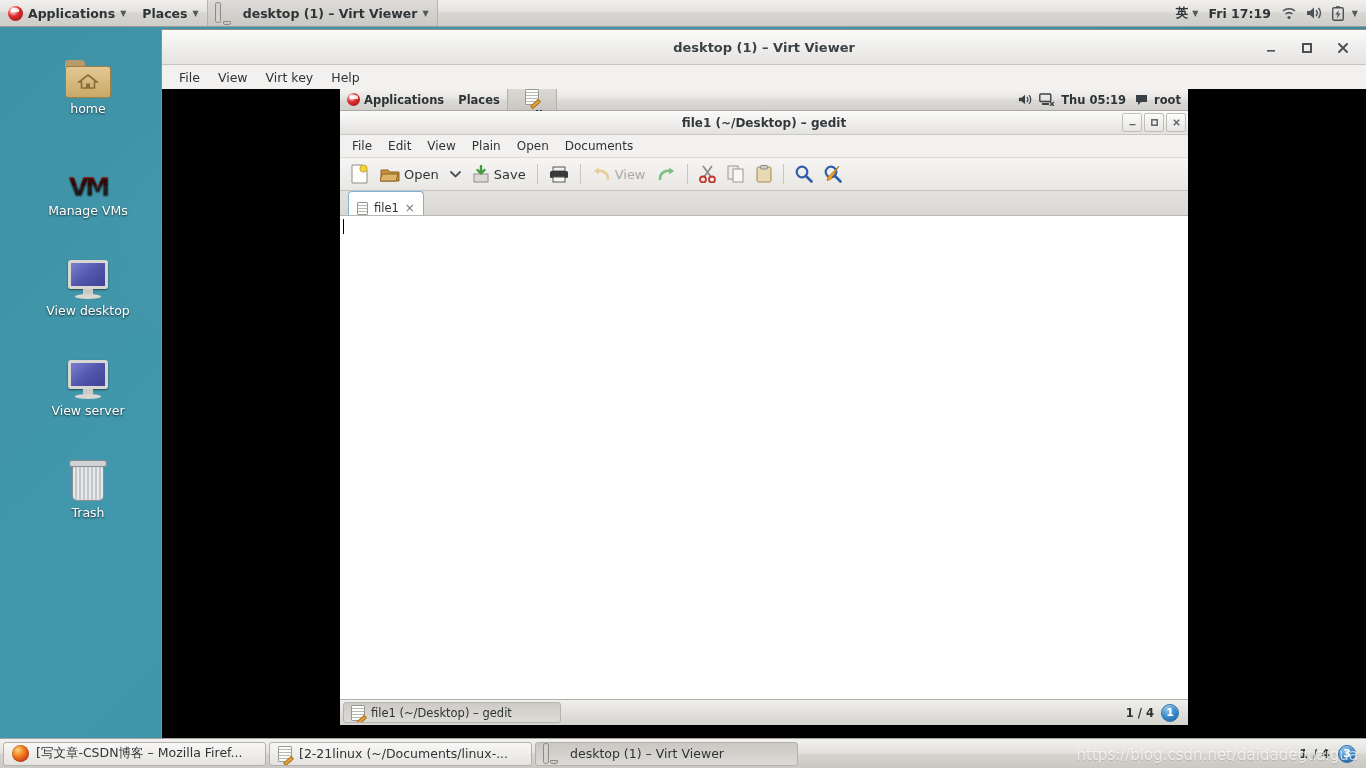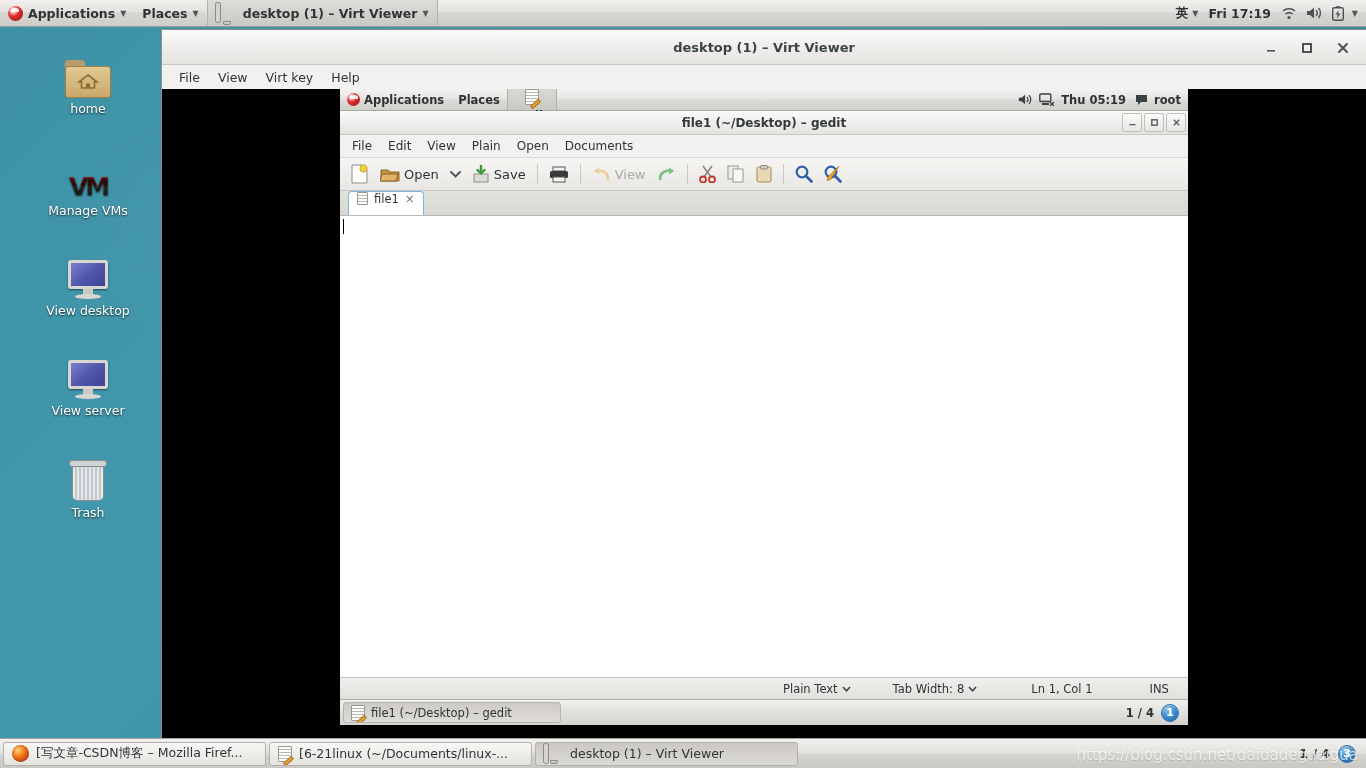--- a/index.html
+++ b/index.html
@@ -154,21 +154,21 @@
   #gedit-menubar .mi{padding:3px 8px;cursor:default;}
   #gedit-toolbar{
     height:33px;flex:0 0 33px;display:flex;align-items:center;gap:3px;padding:0 6px;
     background:linear-gradient(to bottom,#f6f5f3,#e9e7e4);border-bottom:1px solid #c6c4c0;
   }
   .tb{display:flex;align-items:center;gap:4px;padding:2px 4px;border-radius:3px;cursor:pointer;font-size:13px;color:#2e3436;}
   .tb.dim{color:#a9a8a4;}
   .tb-sep{width:1px;height:20px;background:#c8c6c2;margin:0 4px;}
   #gedit-tabs{height:25px;flex:0 0 25px;display:flex;align-items:flex-end;
     background:linear-gradient(to bottom,#e4e2df,#d9d7d3);border-bottom:1px solid #b9b7b3;padding-left:8px;}
-  .gtab{display:flex;align-items:flex-start;gap:6px;height:24px;padding:0 8px;
+  .gtab{display:flex;align-items:flex-end;gap:6px;height:24px;padding:0 8px;
     background:#fff;border:1px solid #7fb2d9;border-bottom:none;border-radius:4px 4px 0 0;font-size:11.5px;color:#2e3436;cursor:pointer;}
   .gtab .x{color:#6d7376;font-size:12px;}
   #gedit-text{flex:1;background:#fff;position:relative;cursor:text;}
   #caret-blink{position:absolute;left:3px;top:3px;width:1px;height:15px;background:#000;}
   #gedit-status{
     height:22px;flex:0 0 22px;display:flex;align-items:center;
     background:linear-gradient(to bottom,#f0efed,#e2e0dc);border-top:1px solid #c6c4c0;
     font-size:11.5px;color:#2e3436;
   }
   #gedit-status .sp{display:flex;align-items:center;gap:4px;}
@@ -516,37 +516,20 @@
             <span>file1</span>
             <span class="x">×</span>
           </div>
         </div>
 
         <div id="gedit-text">
           <span id="caret-blink"></span>
           <span style="position:absolute;left:5px;top:2px;font-family:'DejaVu Sans Mono',monospace;font-size:12px;"></span>
         </div>
 
-        <div id="gedit-status">
-          <span class="sp" style="margin-left:443px;">
-            <span>Plain Text</span>
-            <svg width="9" height="6" viewBox="0 0 9 6">
-                <path d="M1 1 L4.5 4.8 L8 1" fill="none" stroke="#3a4145" stroke-width="1.5"></path>
-              </svg>
-          </span>
-          <span class="sp" style="margin-left:42px;">
-            <span>Tab Width:</span>
-            <span>8</span>
-            <svg width="9" height="6" viewBox="0 0 9 6">
-                <path d="M1 1 L4.5 4.8 L8 1" fill="none" stroke="#3a4145" stroke-width="1.5"></path>
-              </svg>
-          </span>
-          <span style="margin-left:54px;">Ln 1, Col 1</span>
-          <span style="margin-left:57px;">INS</span>
-        </div>
       </div>
 
       <div id="guest-taskbar">
         <div class="gt-btn down">
           <span class="gedit-doc-ico">
               <span class="pg"></span>
               <span class="pen"></span>
             </span>
           <span>file1 (~/Desktop) – gedit</span>
         </div>
@@ -563,21 +546,21 @@
 <div id="host-taskbar">
   <div class="ht-btn up">
     <span class="ff-ico"></span>
     <span>[写文章-CSDN博客 – Mozilla Firef...</span>
   </div>
   <div class="ht-btn up">
     <span class="gedit-doc-ico">
         <span class="pg"></span>
         <span class="pen"></span>
       </span>
-    <span>[6-21linux (~/Documents/linux-...</span>
+    <span>[2-21linux (~/Documents/linux-...</span>
   </div>
   <div class="ht-btn down">
     <span class="mini-monitor" style="width:19px;height:15px;"><span class="scr" style="width:19px;height:13px;"></span><span class="stand" style="left:6px;"></span></span>
     <span>desktop (1) – Virt Viewer</span>
   </div>
   <div id="host-ws">
     <span class="num">1 / 4</span>
     <span class="ws-badge">3</span>
   </div>
 </div>

